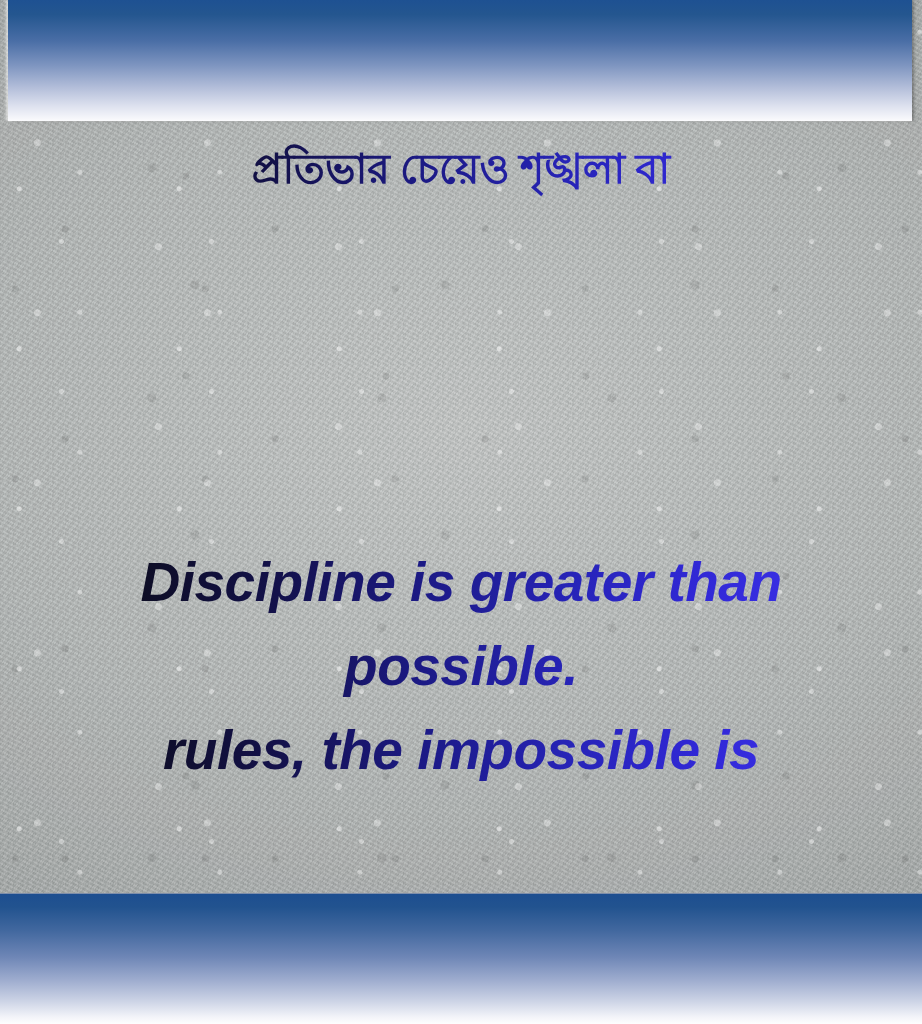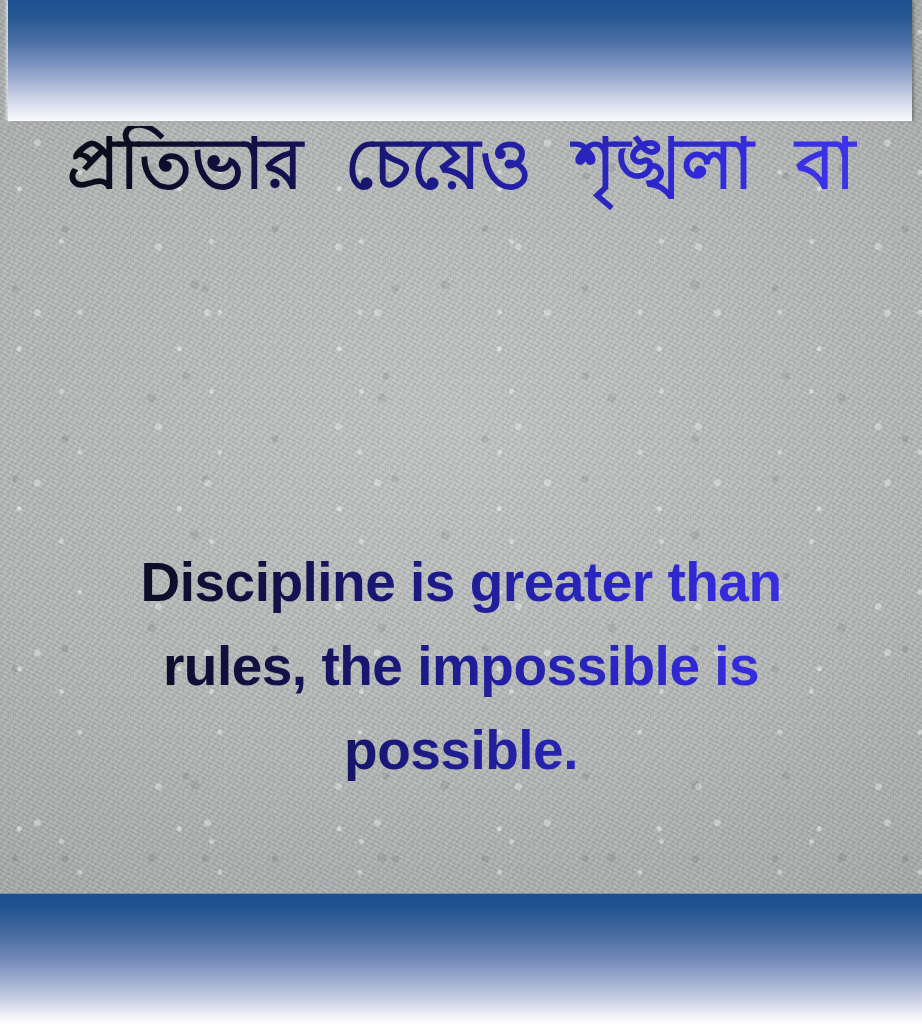--- a/index.html
+++ b/index.html
@@ -89,20 +89,21 @@
     width: 922px;
     text-align: center;
     font-weight: bold;
   }
 
   #bengali-quote {
     top: 126px;
   }
   #english-quote {
     top: 540px;
+    font-style: italic;
   }
 
   .quote-line {
     display: block;
     white-space: nowrap;
     
     background-image: linear-gradient(to right,
         #0a0a12 0%,
         #0d0d22 14%,
         #13114a 30%,
@@ -111,22 +112,22 @@
         #3128d6 76%,
         #3a30e6 88%,
         #4036ee 100%);
     -webkit-background-clip: text;
     background-clip: text;
     color: transparent;
     -webkit-text-fill-color: transparent;
   }
 
   #bengali-quote .quote-line {
-    font-family: Liberation Mono, monospace;
-    font-size: 70px;
+    font-family: Liberation Serif, serif;
+    font-size: 41px;
     line-height: 87px;
     letter-spacing: 0px;
   }
 
   #english-quote .quote-line {
     font-family: "Liberation Sans", "DejaVu Sans", sans-serif;
     font-size: 55px;
     line-height: 84px;
     letter-spacing: -0.5px;
   }
@@ -139,21 +140,21 @@
   <div id="top-banner">
     <div id="top-banner-inner"></div>
   </div>
 
   <div class="quote-block" id="bengali-quote">
     <span class="quote-line">প্রতিভার চেয়েও শৃঙ্খলা বা</span>
   </div>
 
   <div class="quote-block" id="english-quote">
     <span class="quote-line">Discipline is greater than</span>
+    <span class="quote-line">possible.</span>
     <span class="quote-line">rules, the impossible is</span>
-    <span class="quote-line">possible.</span>
   </div>
 
   <div id="bottom-banner">
     <div id="bottom-banner-inner"></div>
   </div>
 
 </div>
 
 </body></html>

